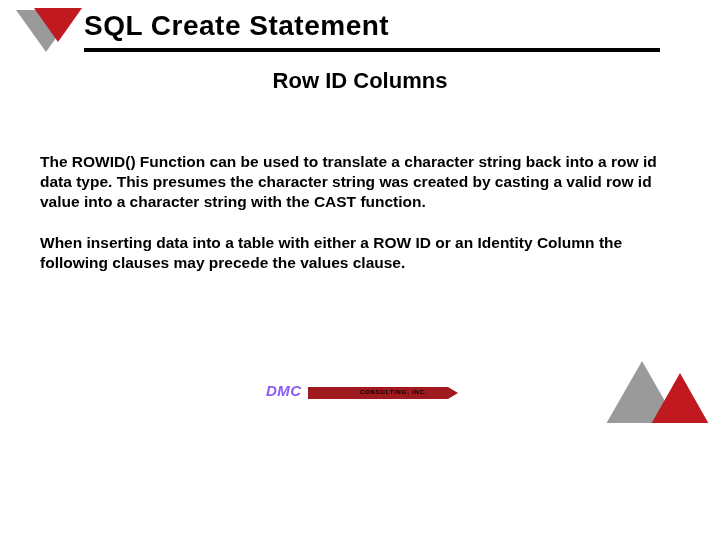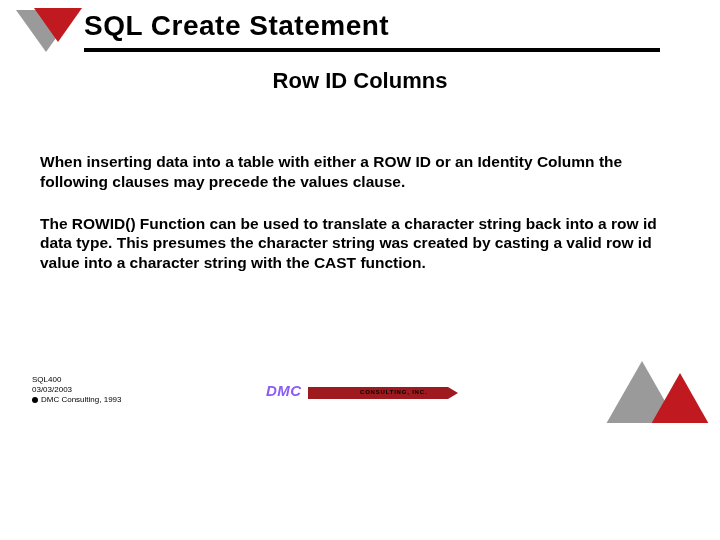--- a/index.html
+++ b/index.html
@@ -45,31 +45,24 @@
   <div class="decor-top">
     <div class="tri-gray-tl"></div>
     <div class="tri-red-tl"></div>
   </div>
 
   <div class="title">SQL Create Statement</div>
   <div class="title-underline"></div>
   <div class="subtitle">Row ID Columns</div>
 
   <div class="body">
+    <p>The ROWID() Function can be used to translate a character string back into a row id data type.  This presumes the character string was created by casting a valid row id value into a character string with the CAST function.</p>
     <p>When inserting data into a table with either a ROW ID or an Identity Column the following clauses may precede the values clause.</p>
-    <p>The ROWID() Function can be used to translate a character string back into a row id data type.  This presumes the character string was created by casting a valid row id value into a character string with the CAST function.</p>
   </div>
 
-  <div class="footer-meta">
-    <span>SQL400</span>
-    <span class="line2">03/03/2003</span>
-    <span class="line3row">
-      <span class="copy-dot"></span><span>DMC Consulting, 1993</span>
-    </span>
-  </div>
 
   <div class="logo">
     <div class="logo-bar"></div>
     <div class="logo-text">DMC</div>
     <div class="logo-sub">CONSULTING, INC.</div>
   </div>
 
   <div class="decor-br">
     <div class="tri-gray-br"></div>
     <div class="tri-red-br"></div>

